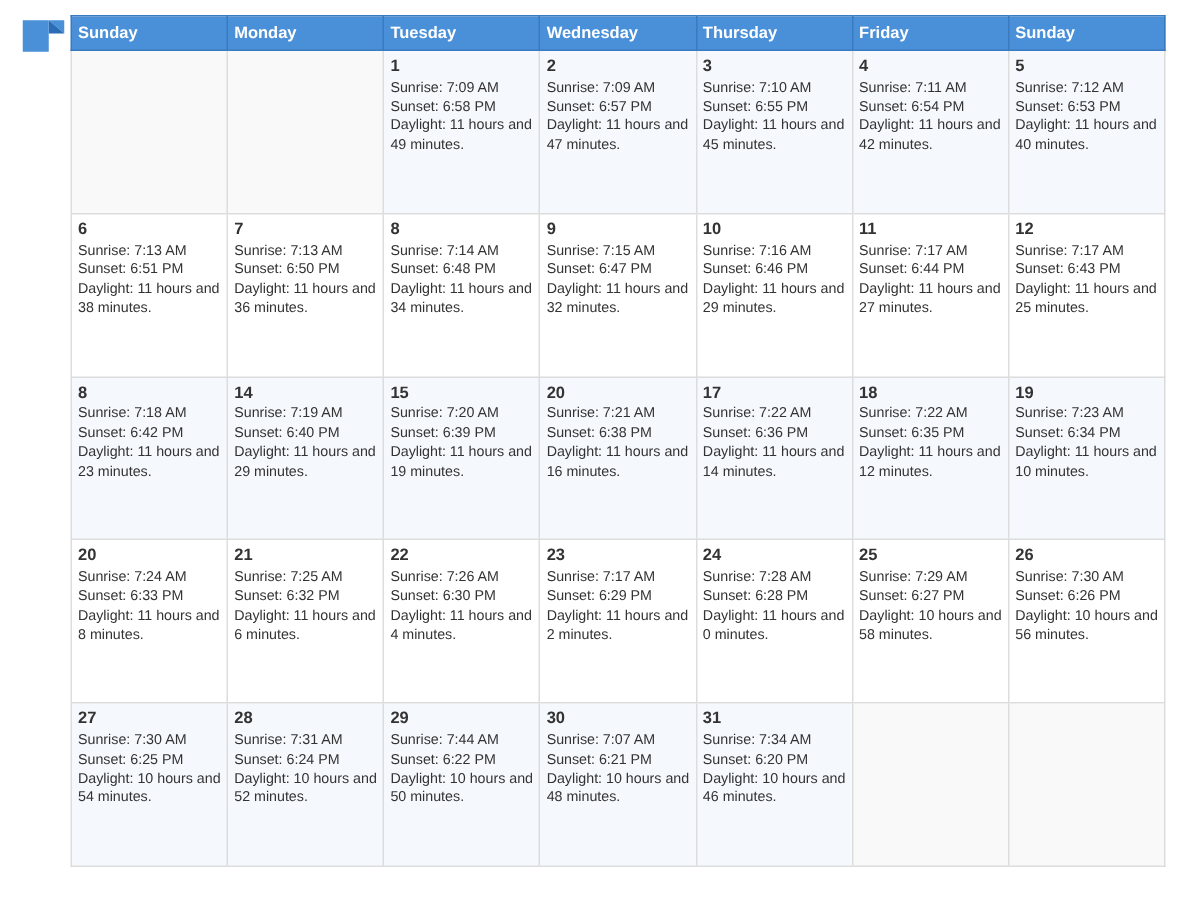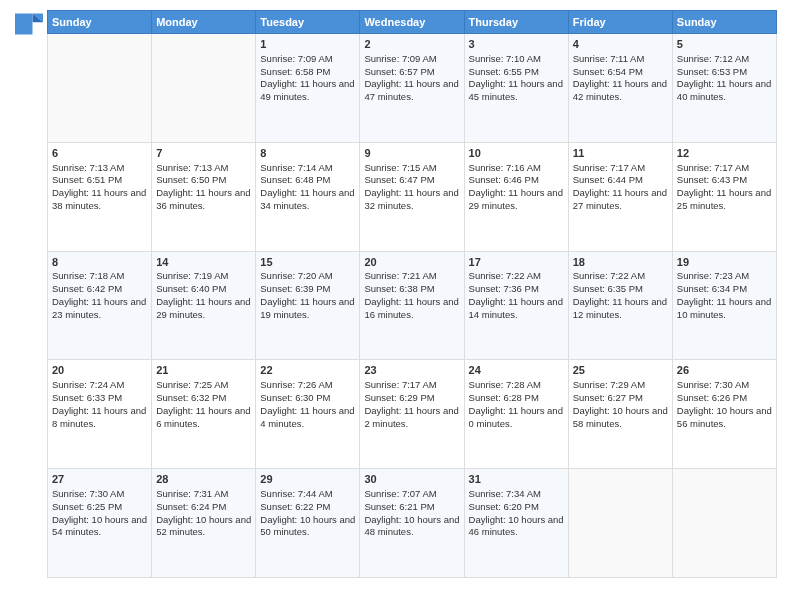--- a/index.html
+++ b/index.html
@@ -230,21 +230,21 @@
           </td>
           <td>
             <span class="day-num">20</span>
             <div>Sunrise: 7:21 AM</div>
             <div>Sunset: 6:38 PM</div>
             <div>Daylight: 11 hours and 16 minutes.</div>
           </td>
           <td>
             <span class="day-num">17</span>
             <div>Sunrise: 7:22 AM</div>
-            <div>Sunset: 7:36 PM</div>
+            <div>Sunset: 6:36 PM</div>
             <div>Daylight: 11 hours and 14 minutes.</div>
           </td>
           <td>
             <span class="day-num">18</span>
             <div>Sunrise: 7:22 AM</div>
             <div>Sunset: 6:35 PM</div>
             <div>Daylight: 11 hours and 12 minutes.</div>
           </td>
           <td>
             <span class="day-num">19</span>

